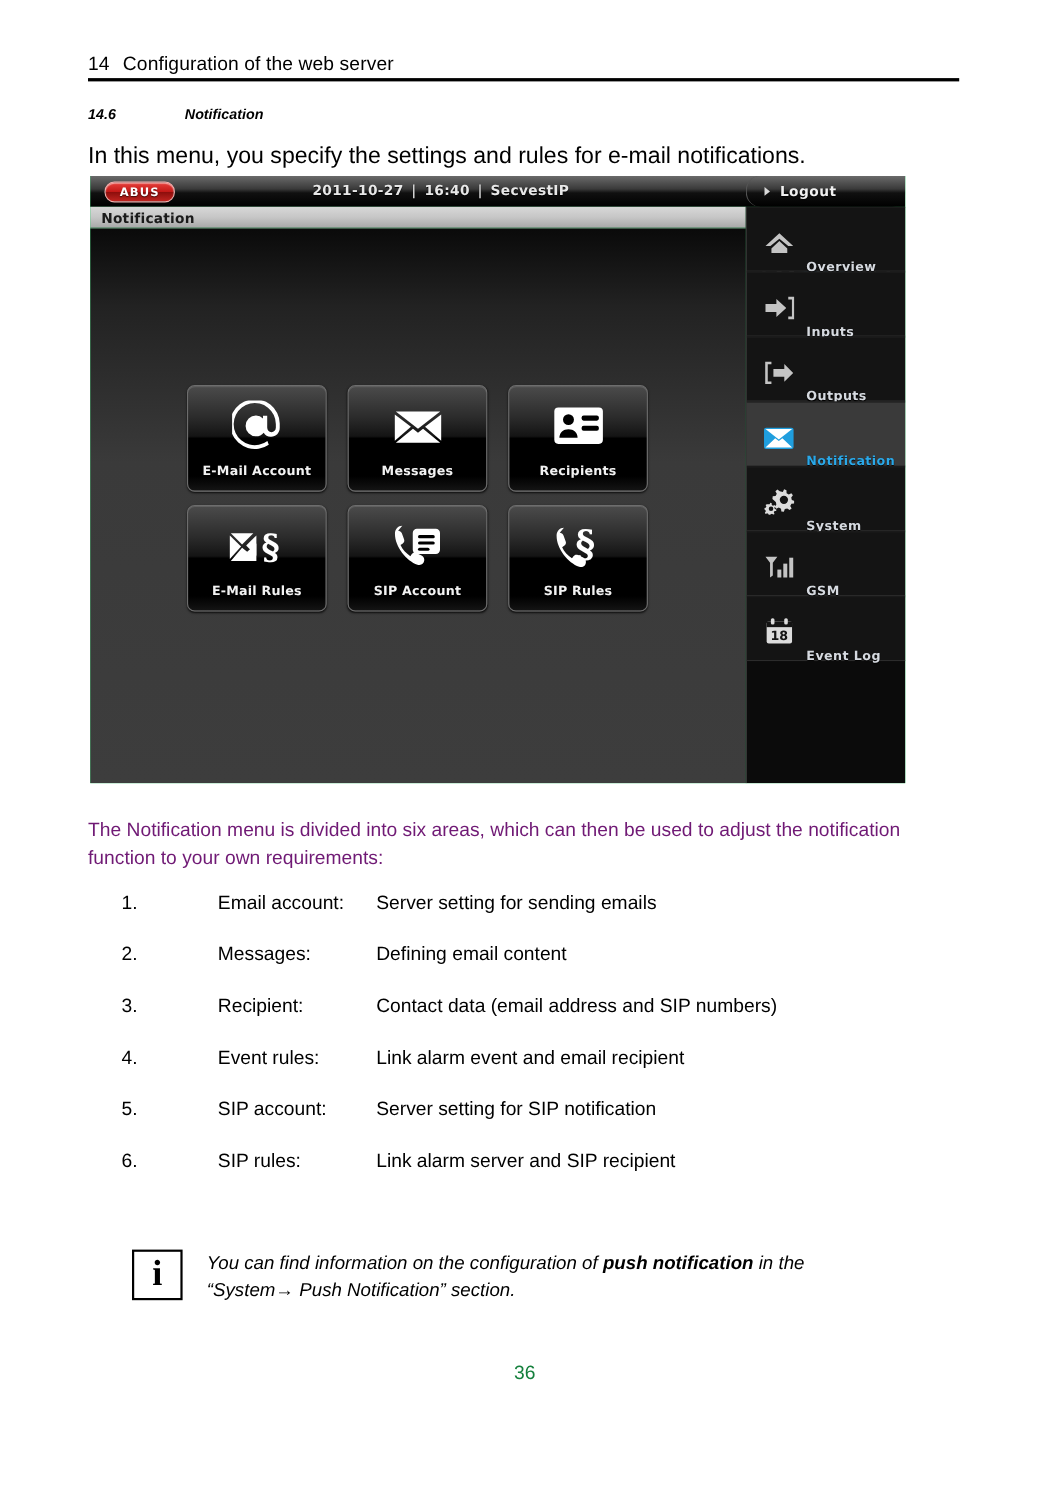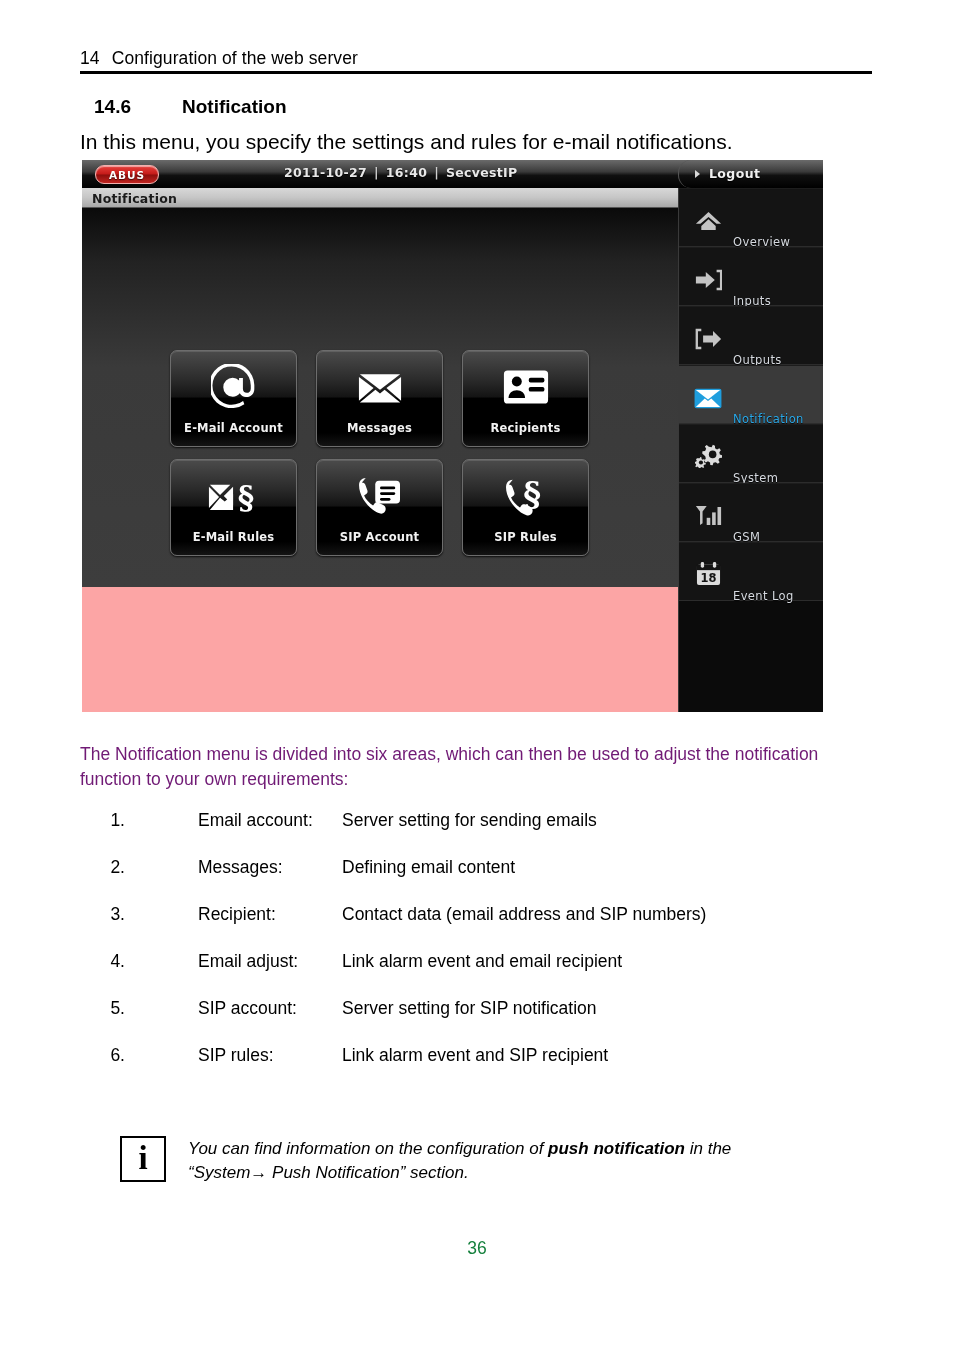--- a/index.html
+++ b/index.html
@@ -38,26 +38,27 @@
     position: absolute;
     left: 80px;
     top: 71px;
     width: 792px;
     height: 2.6px;
     background: #000;
   }
 
   .sec-heading {
     position: absolute;
-    left: 94px;
+    left: 80px;
     top: 96px;
-    font-size: 19px;
+    font-size: 13px;
     font-weight: bold;
     color: #000;
     white-space: nowrap;
+    font-style: italic;
   }
   .sec-heading .sec-num {
     display: inline-block;
     width: 88px;
   }
 
   .intro-para {
     position: absolute;
     left: 80px;
     top: 130px;
@@ -66,21 +67,21 @@
     color: #000;
   }
 
   
   .shot {
     position: absolute;
     left: 82px;
     top: 160px;
     width: 741px;
     height: 552px;
-    background: #fca5a5;
+    background: #22c55e;
     font-family: "DejaVu Sans", sans-serif;
     overflow: hidden;
   }
 
   
   .shot-topbar {
     position: absolute;
     left: 0; top: 0;
     width: 741px;
     height: 28px;
@@ -175,21 +176,21 @@
     font-weight: bold;
     color: #1b1b1b;
     letter-spacing: .2px;
   }
 
   
   .shot-main {
     position: absolute;
     left: 0; top: 48px;
     width: 596px;
-    height: 379px;
+    height: 504px;
     background: linear-gradient(to bottom, #0a0a0a 0%, #222222 14%, #3a3a3a 42%, #3d3d3d 100%);
   }
 
   .tile-grid {
     position: absolute;
     left: 88px;
     top: 142px;
     width: 422px;
     display: flex;
     flex-wrap: wrap;
@@ -293,21 +294,21 @@
     width: 28px;
     height: 28px;
     display: flex;
     align-items: flex-end;
     justify-content: center;
     flex: 0 0 28px;
   }
   .nav-label {
     color: #d6dae0;
     font-size: 11.5px;
-    font-weight: normal;
+    font-weight: bold;
     letter-spacing: .4px;
     text-shadow: 0 1px 1px #000;
     margin-top: 48px;
   }
   .nav-item.active .nav-label { color: #2aa8e8; }
 
   
   .body-para {
     position: absolute;
     left: 80px;
@@ -640,32 +641,32 @@
       <span class="term">Messages:</span>
       <span class="desc">Defining email content</span>
     </div>
     <div class="num-row">
       <span class="idx">3.</span>
       <span class="term">Recipient:</span>
       <span class="desc">Contact data (email address and SIP numbers)</span>
     </div>
     <div class="num-row">
       <span class="idx">4.</span>
-      <span class="term">Email adjust:</span>
+      <span class="term">Event rules:</span>
       <span class="desc">Link alarm event and email recipient</span>
     </div>
     <div class="num-row">
       <span class="idx">5.</span>
       <span class="term">SIP account:</span>
       <span class="desc">Server setting for SIP notification</span>
     </div>
     <div class="num-row">
       <span class="idx">6.</span>
       <span class="term">SIP rules:</span>
-      <span class="desc">Link alarm event and SIP recipient</span>
+      <span class="desc">Link alarm server and SIP recipient</span>
     </div>
   </div>
 
   <div class="note">
     <div class="note-ico">
       <span class="i-glyph">i</span>
     </div>
     <div class="note-text">
       <span>You can find information on the configuration of </span><b>push notification</b><span> in the</span>
       <br>

